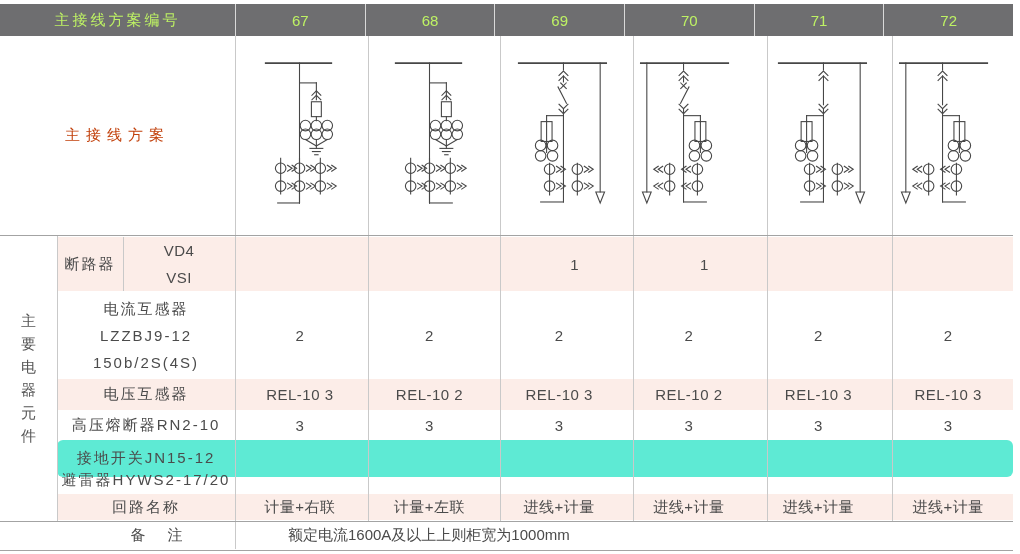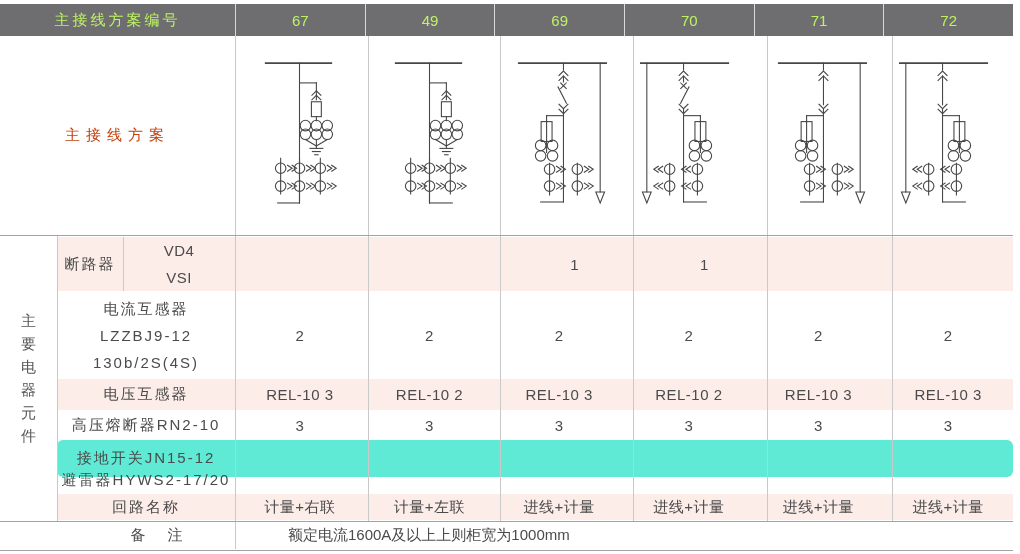--- a/index.html
+++ b/index.html
@@ -60,21 +60,21 @@
   .hline{position:absolute;left:0;width:1013px;height:1px;}
 </style>
 </head>
 <body>
 
 <div id="app" style="color: rgb(75, 75, 75);">
 
   <div class="header-row" style="background: rgb(110, 110, 112);">
     <div class="hcell">主接线方案编号</div>
   <div class="hcell">67</div>
-      <div class="hcell">49</div>
+      <div class="hcell">68</div>
       <div class="hcell">69</div>
       <div class="hcell">70</div>
       <div class="hcell">71</div>
       <div class="hcell">72</div>
     </div>
 
   <div class="diagram-row">
     <div class="dcell diagram-label">主接线方案</div>
   <div class="dcell">
         <svg width="129" height="198" viewBox="0 0 130 199">
@@ -362,21 +362,21 @@
         <div class="cell"></div>
         <div class="cell">1</div>
         <div class="cell">1</div>
         <div class="cell"></div>
         <div class="cell"></div>
       </div>
       <div class="comp-row ml" style="top: 293px; height: 84px;">
         <div class="cell label-cell">
           <div>电流互感器</div>
           <div>LZZBJ9-12</div>
-          <div>130b/2S(4S)</div>
+          <div>150b/2S(4S)</div>
         </div>
         <div class="cell">2</div>
         <div class="cell">2</div>
         <div class="cell">2</div>
         <div class="cell">2</div>
         <div class="cell">2</div>
         <div class="cell">2</div>
       </div>
       <div class="comp-row" style="top: 379px; height: 31px; background: rgb(252, 237, 232);">
         <div class="cell label-cell">

